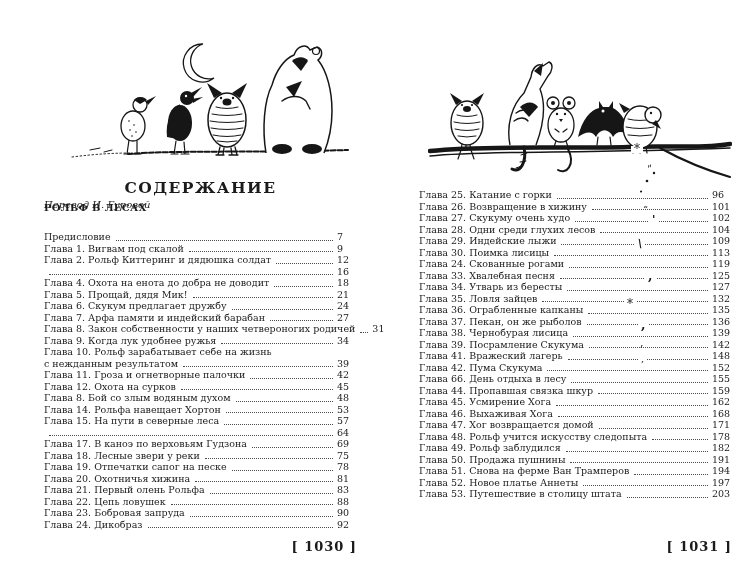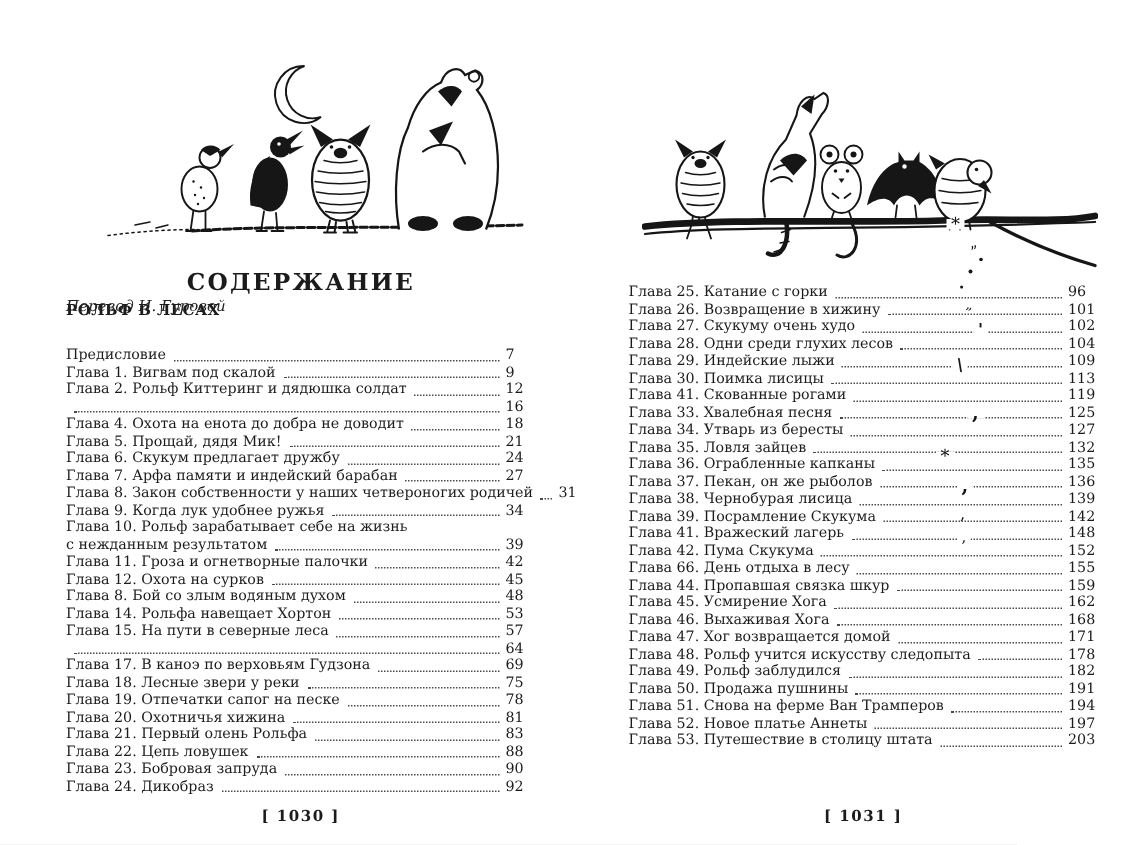--- a/index.html
+++ b/index.html
@@ -37,21 +37,21 @@
   }
   .row .t{flex:0 0 auto;}
   .row .dots{
     flex:1 1 auto; min-width:8px;
     border-bottom:1px dotted #4a4a4a; margin:0 4px 2px 5px; height:8px;
   }
   .row .pg{flex:0 0 auto; min-width:20px; text-align:left;}
   .row.cont-first .t{flex:1 1 auto;}
   .folio{
     position:absolute; top:508px; left:0; width:100%;
-    text-align:center; font-size:10px; font-weight:bold; letter-spacing:1px;
+    text-align:right; font-size:13px; font-weight:bold; letter-spacing:1px;
   }
 
   
   .crumb{
     position:absolute; background:#fff; color:#161616;
     padding:0 3px; line-height:7px; font-family:"DejaVu Serif",serif;
   }
   svg .ink{stroke:#161616; fill:none; stroke-linecap:round;}
   svg .fill{fill:#161616; stroke:none;}
   svg .paper{fill:#ffffff; stroke:#161616;}
@@ -339,21 +339,21 @@
           <span class="t">Глава 29. Индейские лыжи</span>
           <span class="dots"></span>
           <span class="pg">109</span>
         </div>
         <div class="row">
           <span class="t">Глава 30. Поимка лисицы</span>
           <span class="dots"></span>
           <span class="pg">113</span>
         </div>
         <div class="row">
-          <span class="t">Глава 41. Скованные рогами</span>
+          <span class="t">Глава 24. Скованные рогами</span>
           <span class="dots"></span>
           <span class="pg">119</span>
         </div>
         <div class="row">
           <span class="t">Глава 33. Хвалебная песня</span>
           <span class="dots"></span>
           <span class="pg">125</span>
         </div>
         <div class="row">
           <span class="t">Глава 34. Утварь из бересты</span>

